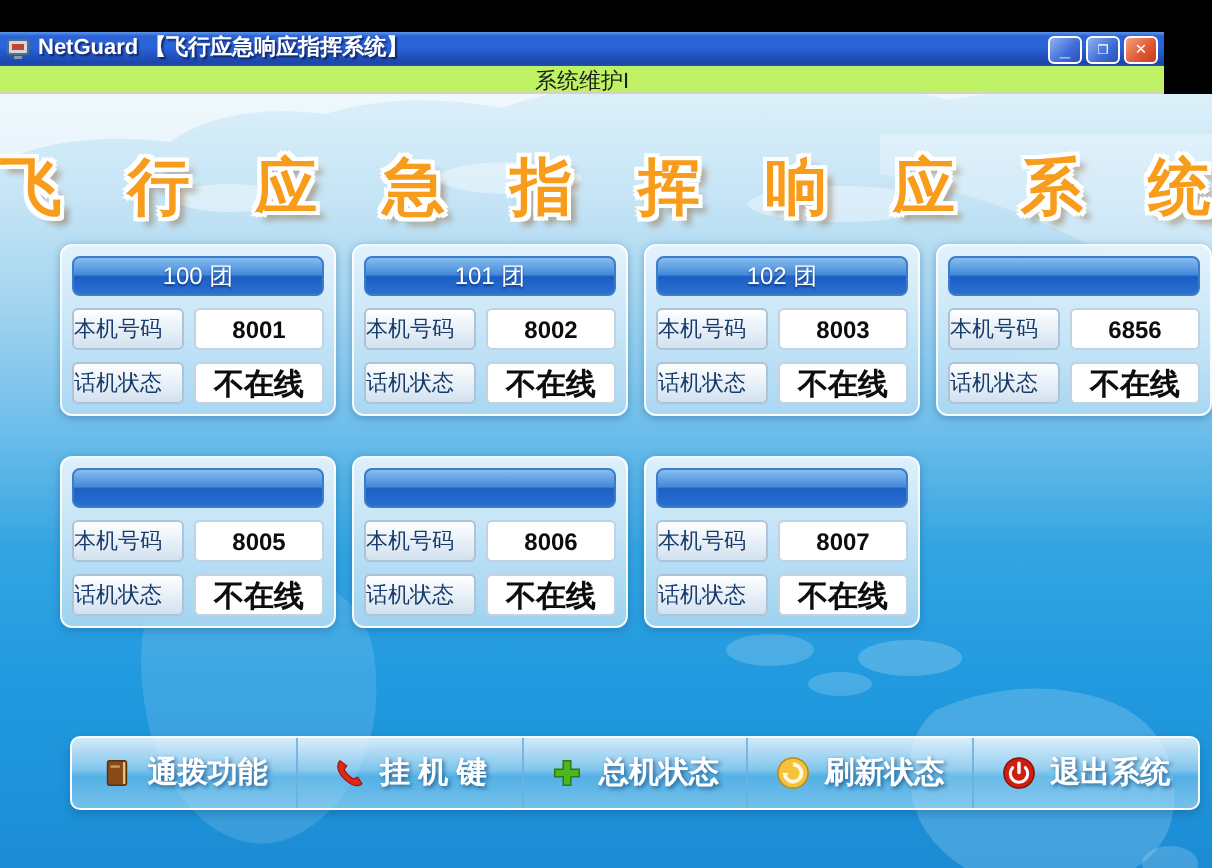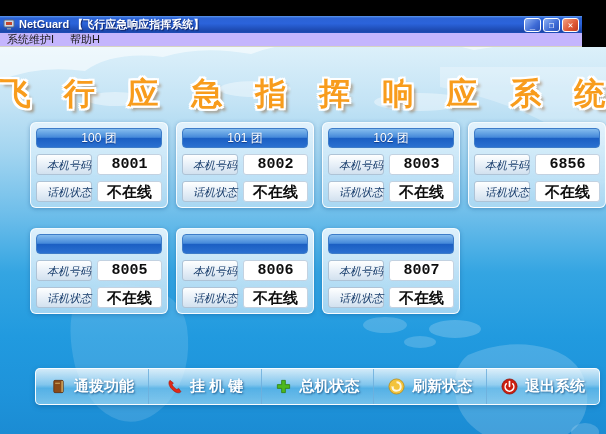--- a/index.html
+++ b/index.html
@@ -25,23 +25,24 @@
   .win-btn {
     width:17px; height:14px; border:1px solid #fff; border-radius:3px;
     color:#fff; font-size:9px; line-height:12px; text-align:center; cursor:default;
     font-family:"DejaVu Sans Mono",monospace;
   }
   .win-btn.min,.win-btn.rest { background:linear-gradient(135deg,#8fb2f2 0%,#3e6bd6 60%,#2a52b8 100%); }
   .win-btn.close { background:linear-gradient(135deg,#f4a284 0%,#df5b38 55%,#c23a1e 100%); }
 
   
   .menubar {
-    height:14px; background:#c4b5fd; display:flex; align-items:center;
+    height:14px; background:#bef264; display:flex; align-items:center;
     gap:16px; padding:0 7px; font-size:11px; color:#1a1a1a;
     border-bottom:1px solid #d6d2c2;
+    flex-direction:column;
   }
   .menu-item { cursor:default; }
 
   
   .content {
     position:absolute; top:31px; left:0; width:606px; height:403px; overflow:hidden;
     background:linear-gradient(180deg,
       #dcf0fa 0%, #c3e3f5 14%, #a3d5f0 26%, #6cbdea 42%,
       #34a5e2 56%, #219adf 72%, #1e93da 86%, #1a89d1 100%);
   }
@@ -69,32 +70,31 @@
   }
   .card-header {
     height:20px; line-height:19px; text-align:center; border-radius:4px;
     color:#fff; font-size:12px; cursor:pointer;
     background:linear-gradient(180deg,#85bdee 0%,#4589da 46%,#1b5fc3 52%,#2a70d0 100%);
     border:1px solid #3d7cc8;
     text-shadow:0 1px 1px rgba(0,30,90,.55);
   }
   .card-row { display:flex; gap:5px; margin-top:6px; }
   .card-label {
-    width:56px; height:21px; line-height:20px; text-align:right;
+    width:56px; height:21px; line-height:20px; text-align:left;
     font-size:11px; color:#173c6b; border-radius:3px;
     background:linear-gradient(180deg,#feffff 0%,#e8f0f8 50%,#d2e1ef 100%);
     border:1px solid #aec3d6;
-    font-style:italic;
   }
   .card-value {
     flex:1; height:21px; line-height:20px; text-align:center;
     background:#fff; border:1px solid #c3d2e1; border-radius:3px;
     font-weight:bold; color:#0d0d0d;
   }
-  .card-value.num { font-family:Liberation Mono, monospace; font-size:15px; }
+  .card-value.num { font-family:Liberation Sans, sans-serif; font-size:12px; }
   .card-value.status { font-size:15px; font-family:"DejaVu Sans",sans-serif; }
 
   
   .toolbar {
     position:absolute; left:35px; top:321px; width:565px; height:37px;
     display:flex; border-radius:5px;
     background:linear-gradient(180deg, rgba(255,255,255,.8) 0%, rgba(210,238,252,.55) 45%,
                rgba(150,212,242,.45) 55%, rgba(175,224,247,.6) 100%);
     border:1px solid rgba(255,255,255,.95);
     box-shadow:0 2px 5px rgba(15,75,130,.35);

